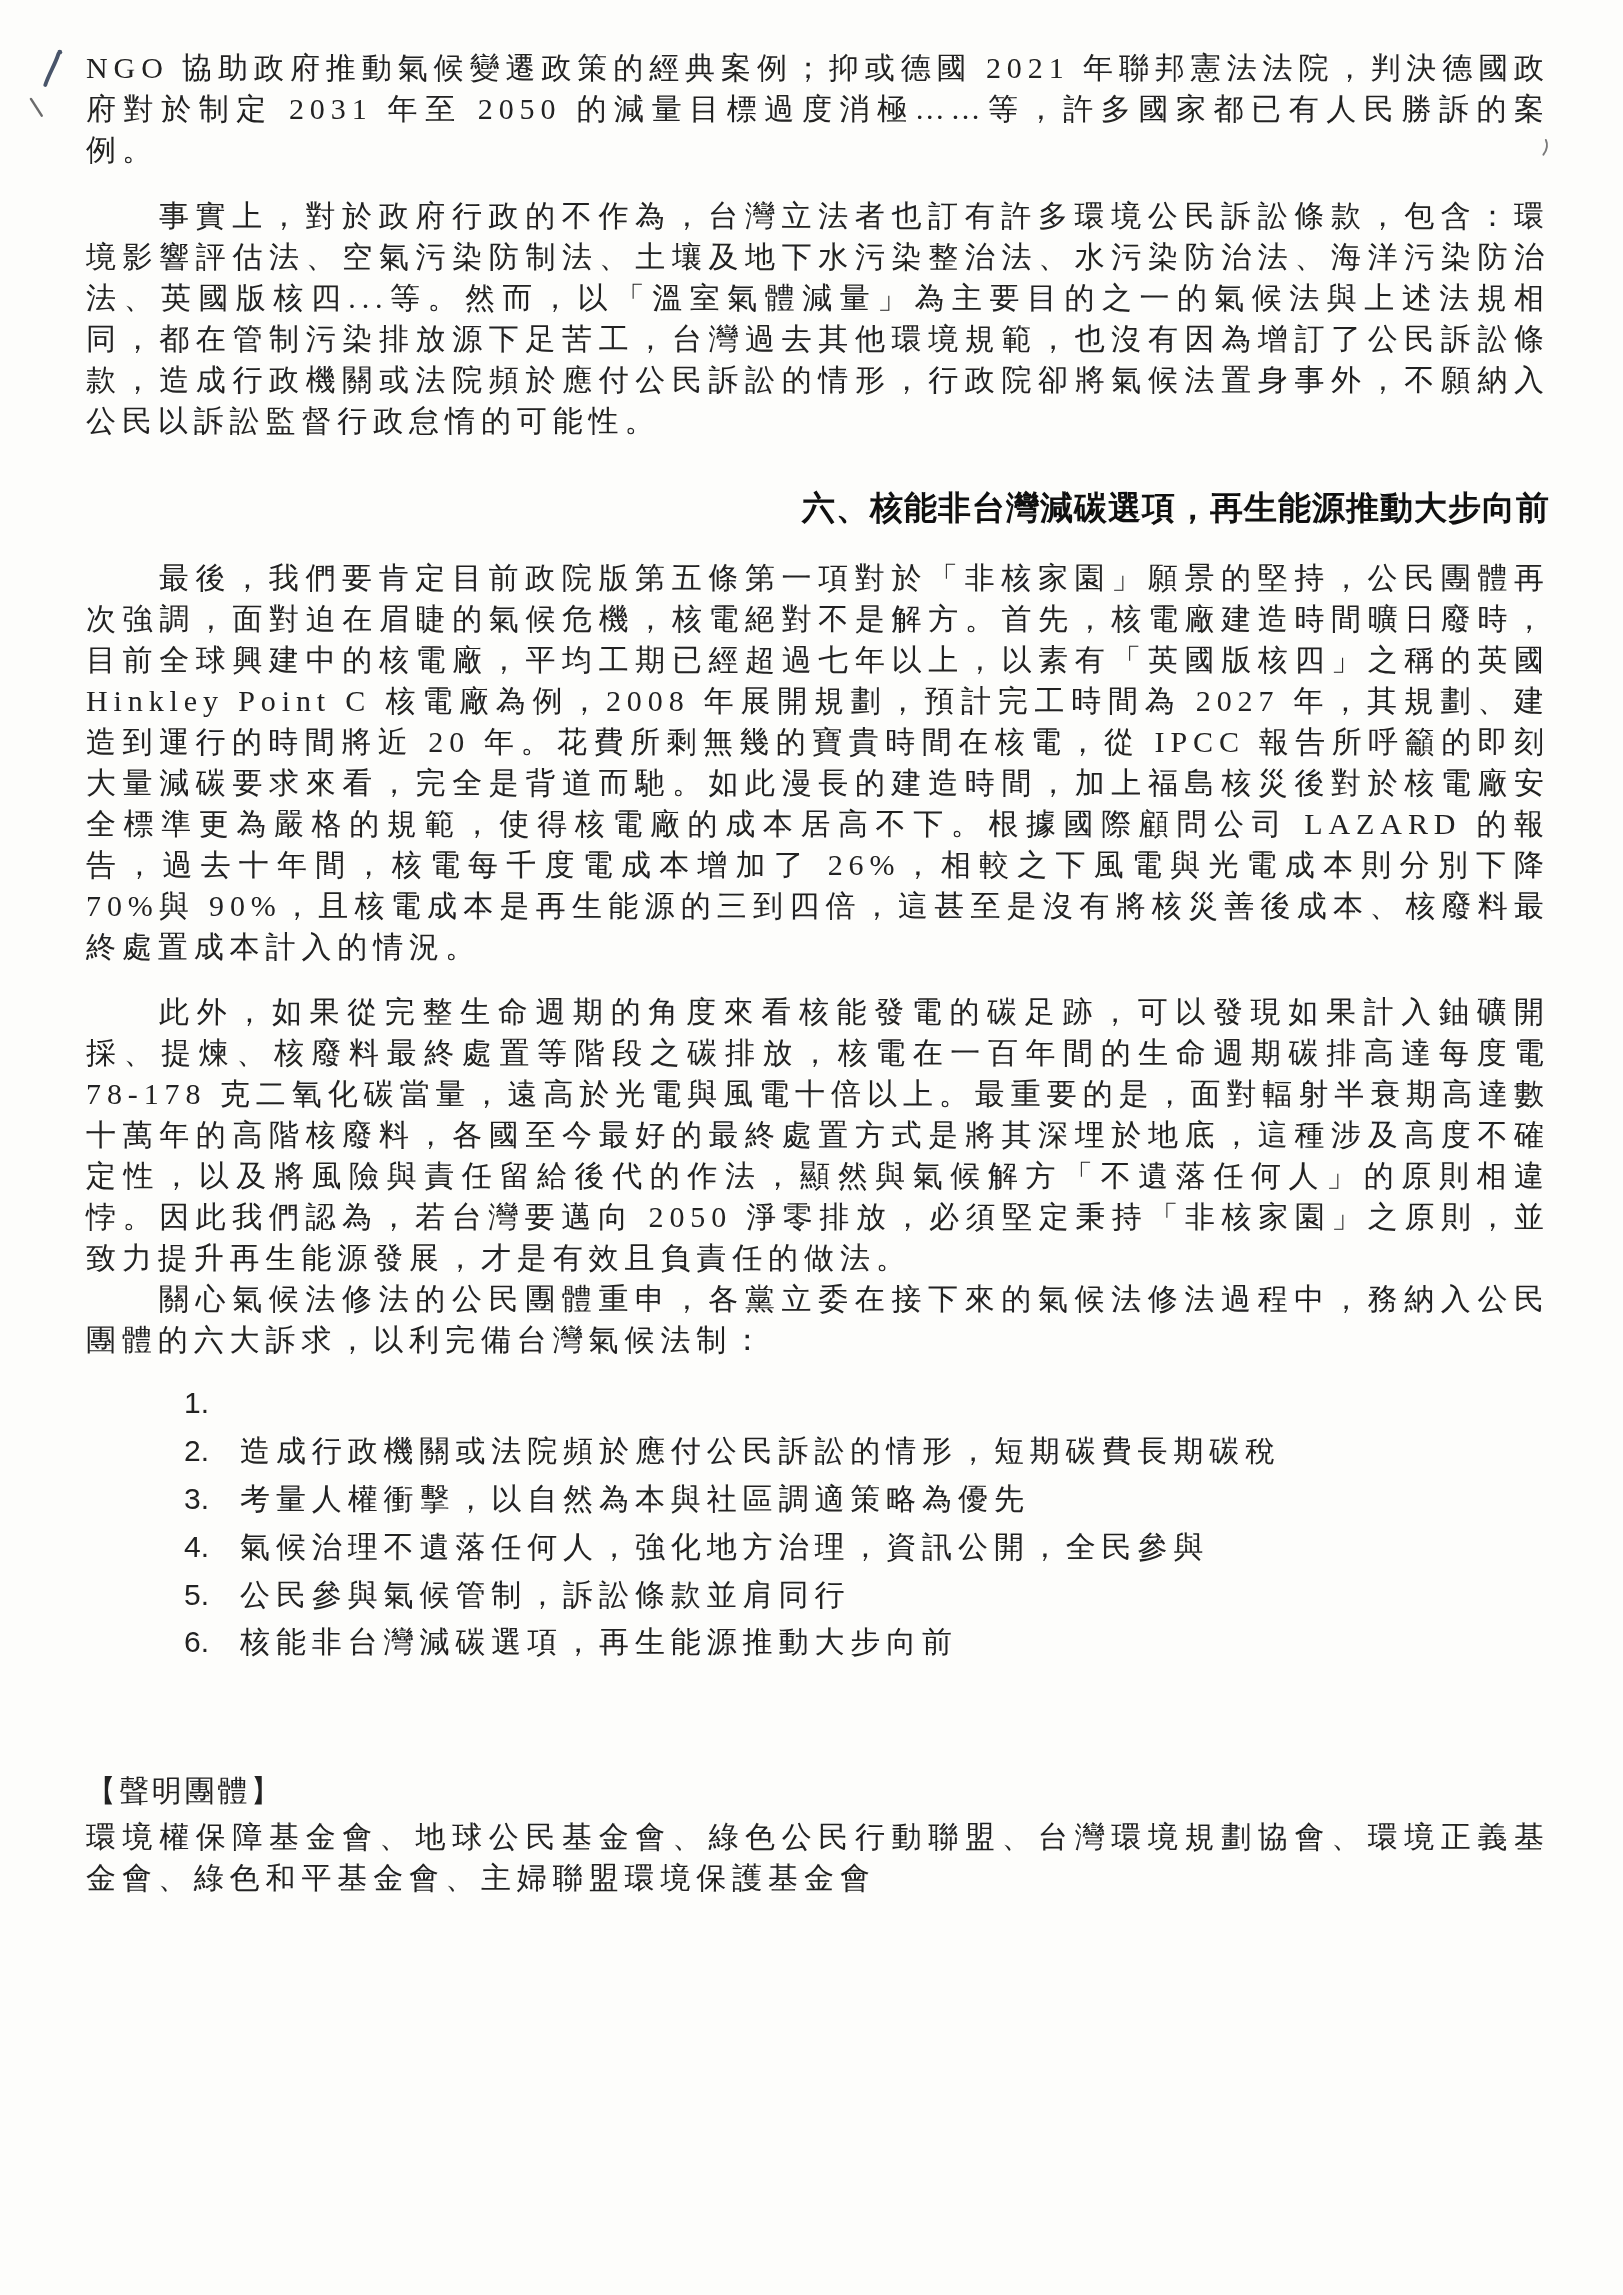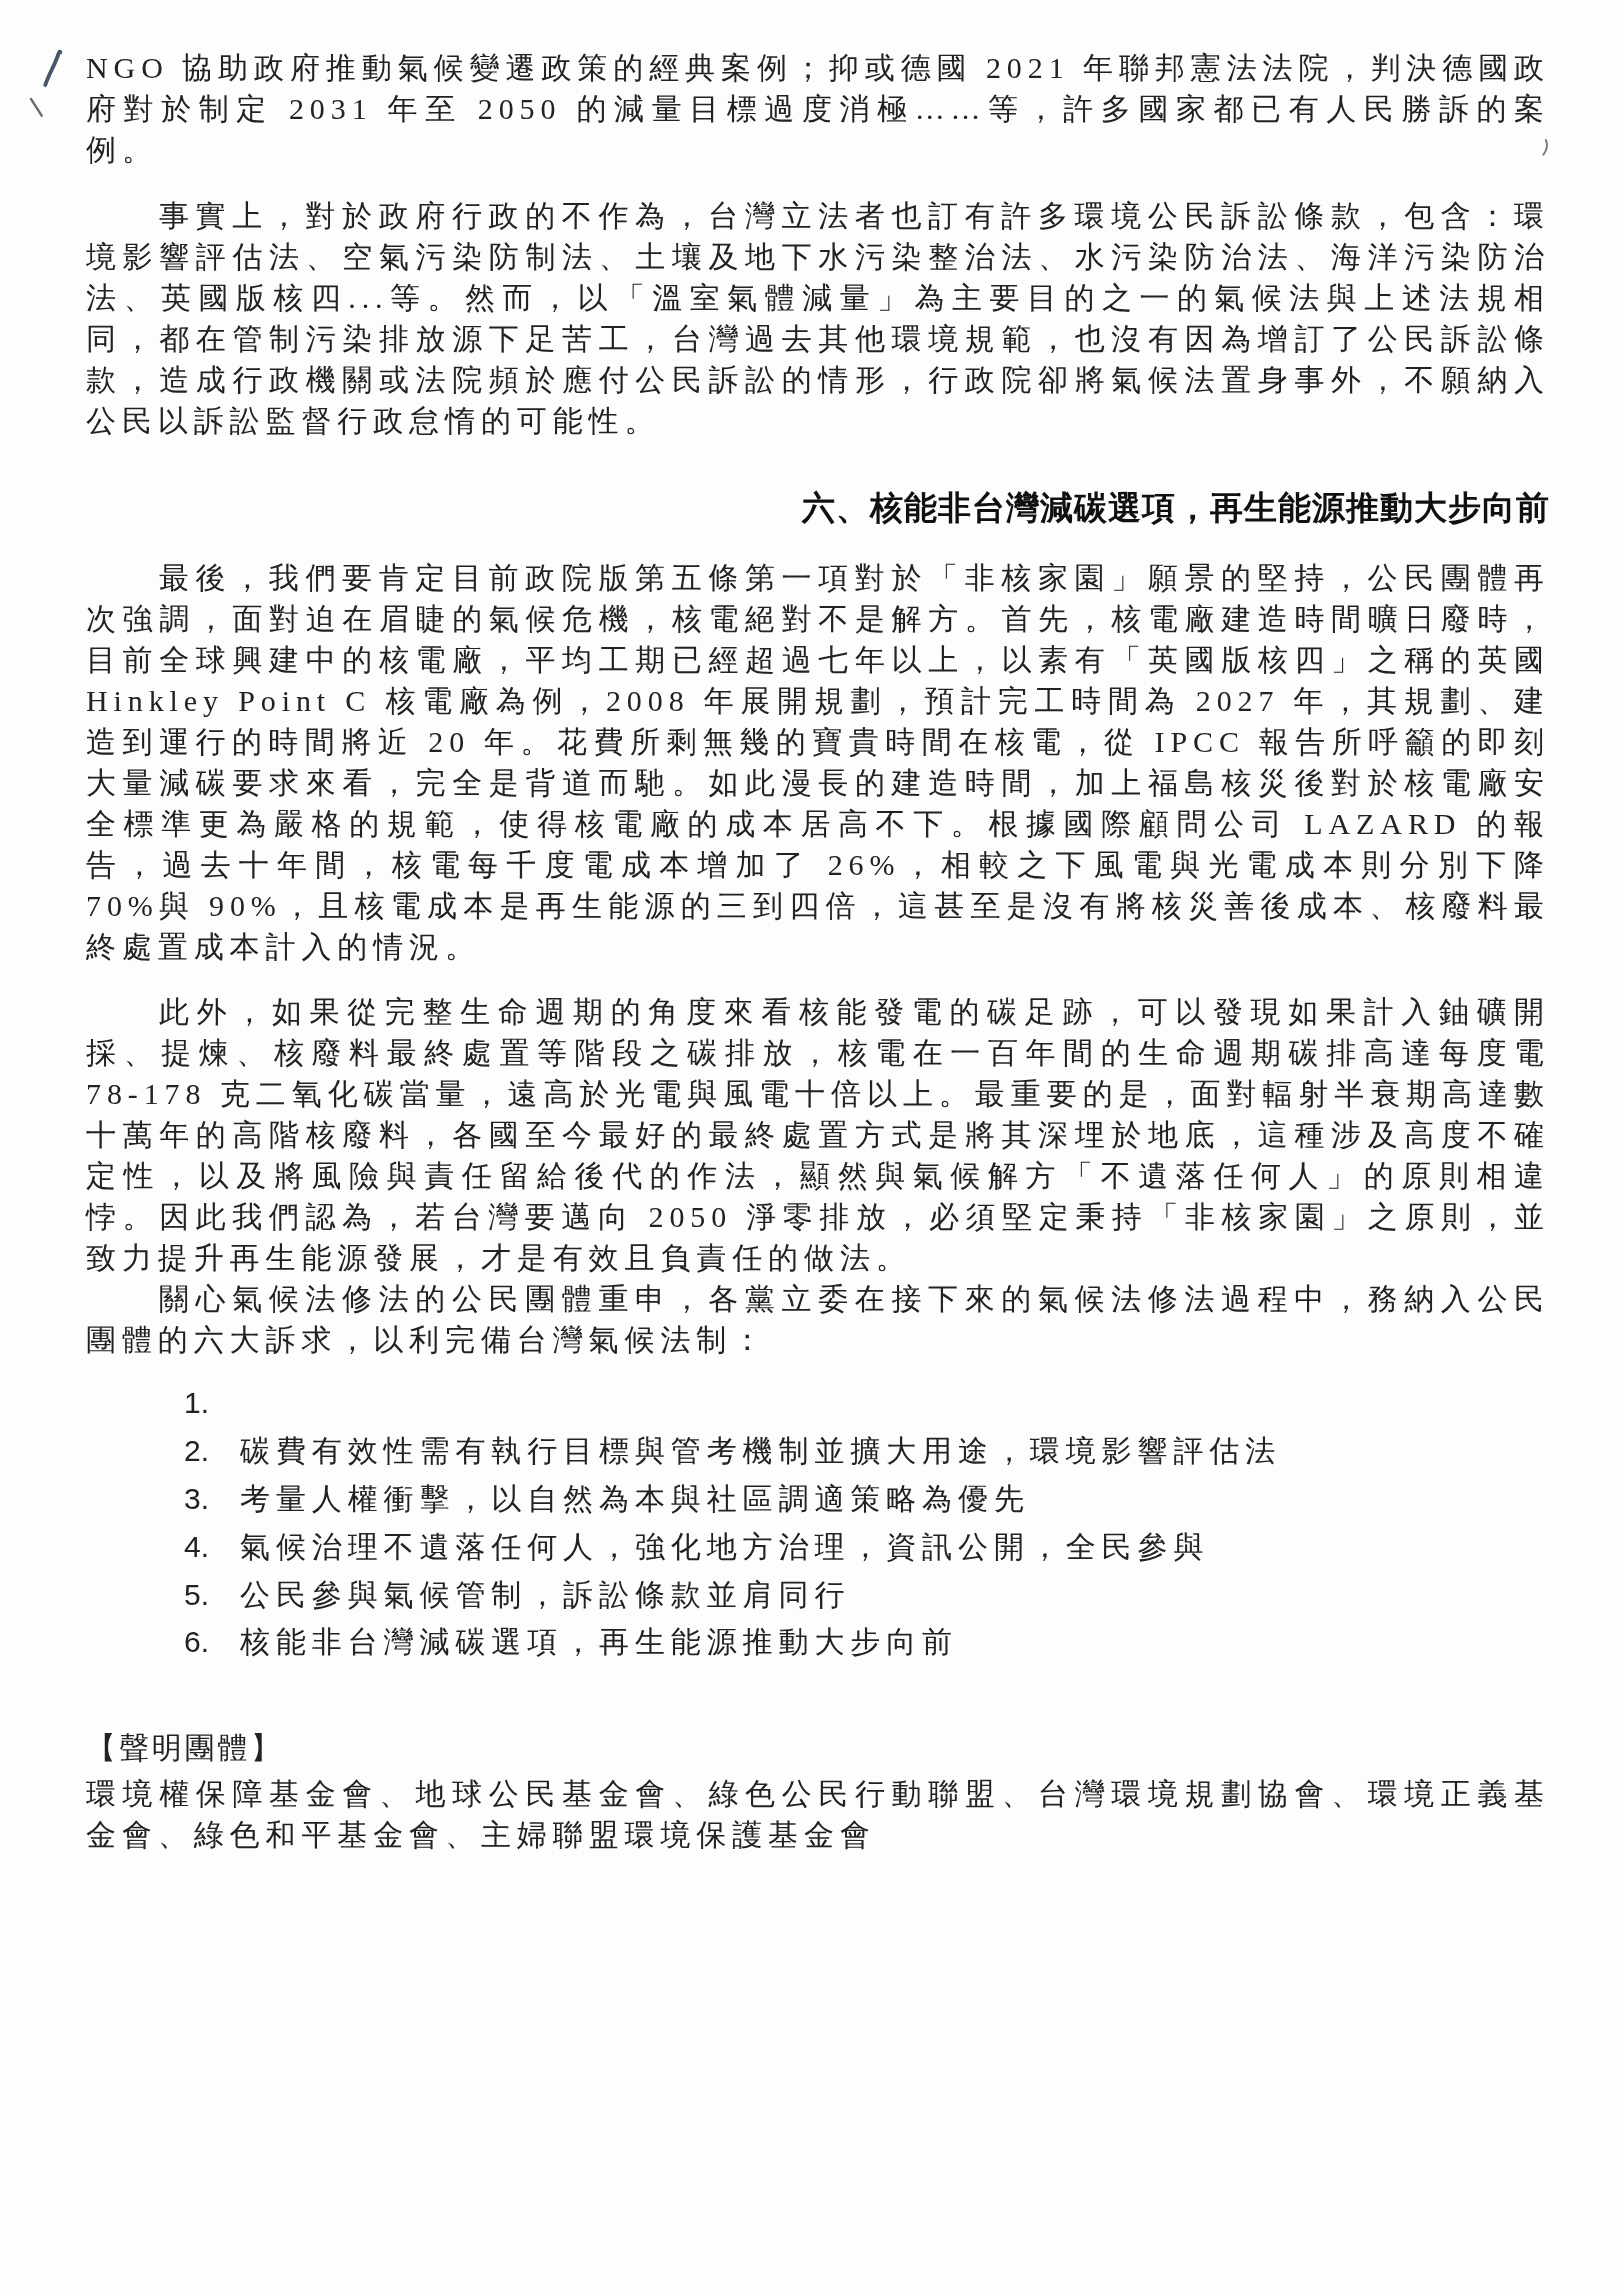--- a/index.html
+++ b/index.html
@@ -51,21 +51,21 @@
     line-height: 41px;
     letter-spacing: 5.9px;
     margin-bottom: 6.9px;
   }
   .demand-num {
     flex: 0 0 auto;
     width: 56px;
     letter-spacing: 0;
     font-family: "Liberation Sans", "DejaVu Sans", sans-serif;
   }
-  .statement { margin-top: 68px; font-family: Liberation Mono, monospace; }
+  .statement { margin-top: 108px; }
   .statement-label {
     margin: 0 0 4.9px 0;
     font-size: 30px;
     line-height: 41px;
     letter-spacing: 2.9px;
   }
   .artifact { position: absolute; }
 </style>
 </head>
 <body>
@@ -96,21 +96,21 @@
     <p class="body-text indent mt-para">此外，如果從完整生命週期的角度來看核能發電的碳足跡，可以發現如果計入鈾礦開採、提煉、核廢料最終處置等階段之碳排放，核電在一百年間的生命週期碳排高達每度電 78-178 克二氧化碳當量，遠高於光電與風電十倍以上。最重要的是，面對輻射半衰期高達數十萬年的高階核廢料，各國至今最好的最終處置方式是將其深埋於地底，這種涉及高度不確定性，以及將風險與責任留給後代的作法，顯然與氣候解方「不遺落任何人」的原則相違悖。因此我們認為，若台灣要邁向 2050 淨零排放，必須堅定秉持「非核家園」之原則，並致力提升再生能源發展，才是有效且負責任的做法。</p>
 
     <p class="body-text indent mt-big">關心氣候法修法的公民團體重申，各黨立委在接下來的氣候法修法過程中，務納入公民團體的六大訴求，以利完備台灣氣候法制：</p>
 
     <ol class="demand-list">
       <li class="demand-item">
         <span class="demand-num">1.</span>
       </li>
       <li class="demand-item">
         <span class="demand-num">2.</span>
-        <span class="demand-text">碳費有效性需有執行目標與管考機制並擴大用途，環境影響評估法</span>
+        <span class="demand-text">造成行政機關或法院頻於應付公民訴訟的情形，短期碳費長期碳稅</span>
       </li>
       <li class="demand-item">
         <span class="demand-num">3.</span>
         <span class="demand-text">考量人權衝擊，以自然為本與社區調適策略為優先</span>
       </li>
       <li class="demand-item">
         <span class="demand-num">4.</span>
         <span class="demand-text">氣候治理不遺落任何人，強化地方治理，資訊公開，全民參與</span>
       </li>
       <li class="demand-item">

